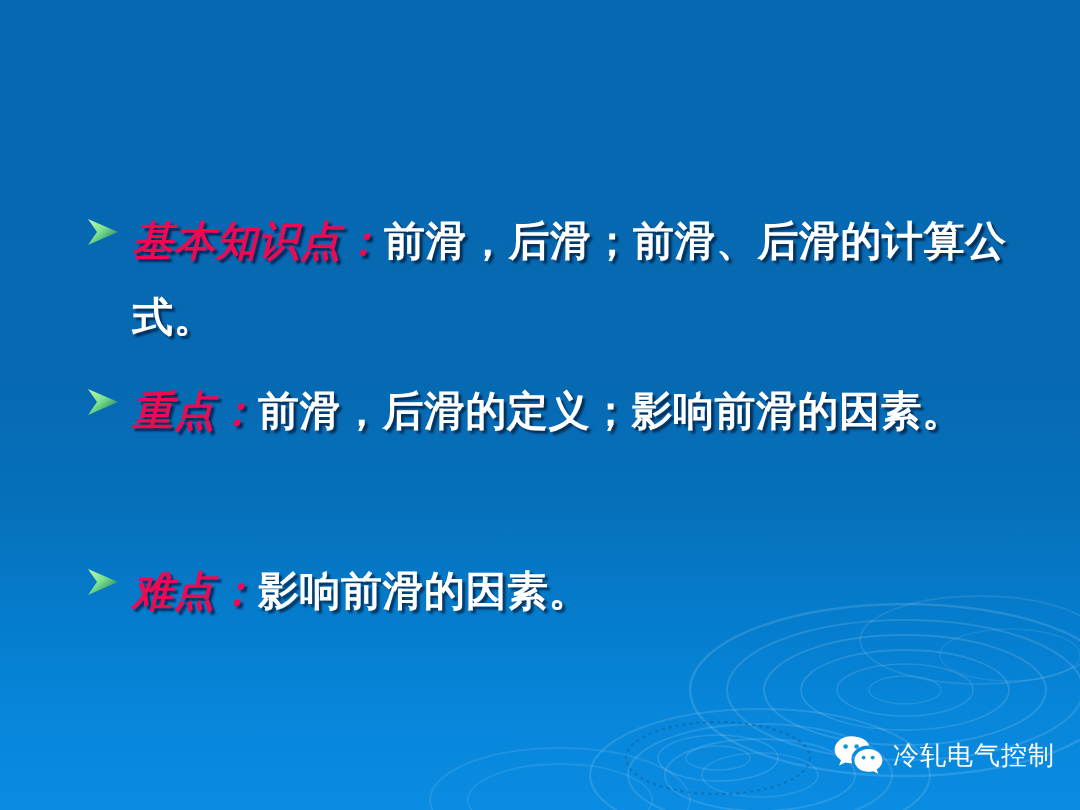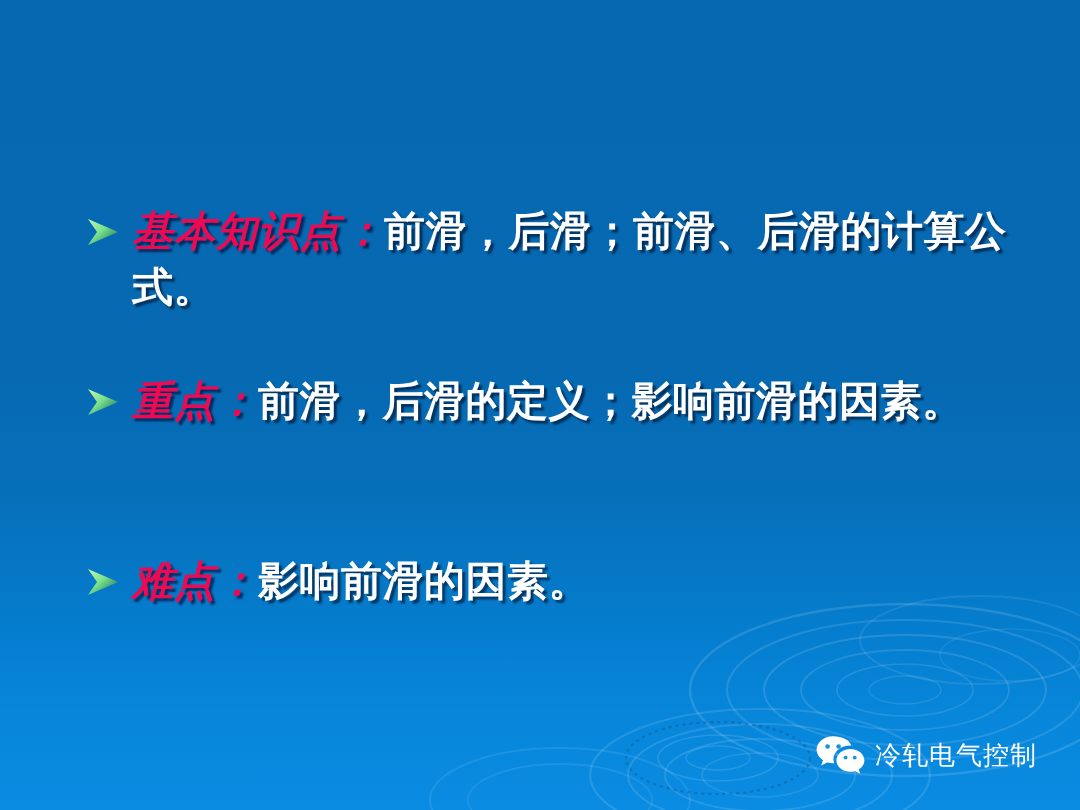--- a/index.html
+++ b/index.html
@@ -53,42 +53,42 @@
     left: 0px;
     top: 14px;
     width: 34px;
     height: 30px;
   }
 
   .para {
     margin: 0;
     padding-left: 46px;
     font-size: 41px;
-    line-height: 56px;
+    line-height: 76px;
     letter-spacing: 0.5px;
     color: #ffffff;
     text-shadow: 3px 3px 2px rgba(0,0,20,0.55);
     font-family: "DejaVu Serif", "Liberation Serif", serif;
     font-weight: 600;
     white-space: normal;
   }
 
   .kw {
     color: #ee0a52;
     font-weight: 700;
     font-style: italic;
     font-family: "DejaVu Sans", "Liberation Sans", sans-serif;
     text-shadow: 3px 3px 2px rgba(0,0,40,0.6);
     letter-spacing: 1px;
   }
 
   
   .watermark {
     position: absolute;
-    left: 815px;
+    left: 833px;
     top: 733px;
     display: flex;
     align-items: center;
     gap: 10px;
   }
   .wm-icon { width: 50px; height: 44px; display:block; }
   .wm-text {
     color: #ffffff;
     font-size: 26px;
     letter-spacing: 1px;

